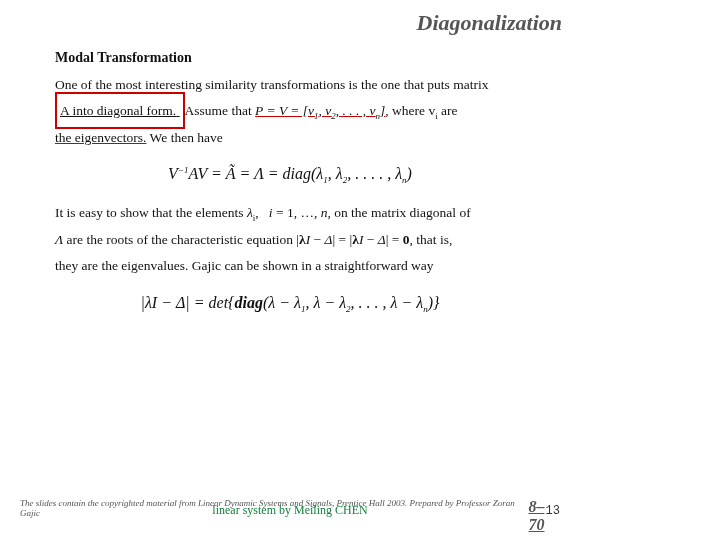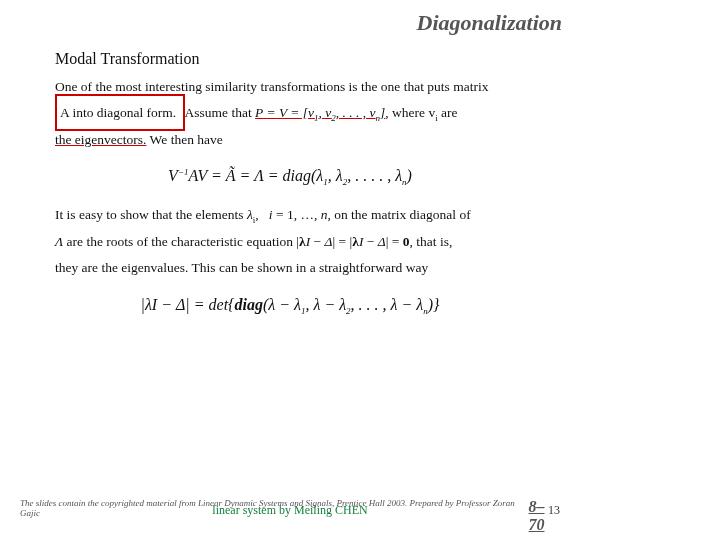--- a/index.html
+++ b/index.html
@@ -27,22 +27,22 @@
       top: 10px;
       right: 18px;
       font-size: 22px;
       font-style: italic;
       font-weight: bold;
       color: #555;
     }
 
     
     .section-heading {
-      font-size: 16px;
-      font-weight: normal;
+      font-size: 14px;
+      font-weight: bold;
       margin-bottom: 8px;
       margin-top: 36px;
     }
 
     
     .content {
       font-size: 13.5px;
       line-height: 1.55;
     }
 
@@ -50,20 +50,21 @@
     .para {
       margin-bottom: 4px;
       line-height: 1.6;
     }
 
     
     .highlight-box {
       display: inline;
       border: 2px solid #c00;
       padding: 9px 3px;
+      text-decoration: underline;
     }
 
     
     .underline-red {
       text-decoration: underline;
       text-decoration-color: #c00;
     }
 
     
     .math-display {
@@ -97,20 +98,21 @@
       color: #15803d;
       white-space: nowrap;
     }
 
     .footer-page-num {
       position: absolute;
       bottom: 22px;
       right: 20px;
       font-size: 12px;
       color: #333;
+      font-family: Liberation Mono, monospace;
     }
 
     .footer-copyright {
       position: absolute;
       bottom: 6px;
       left: 20px;
       right: 20px;
       font-size: 9px;
       color: #555;
       font-style: italic;
@@ -156,21 +158,21 @@
     </div>
 
     <div class="section2">
       <div class="para">
         <span>It is easy to show that the elements <i>λ</i><sub>i</sub>,&nbsp;&nbsp; <i>i</i> = 1, …, <i>n</i>, on the matrix diagonal of</span>
       </div>
       <div class="para">
         <span><i>Λ</i> are the roots of the characteristic equation |<b>λ</b><i>I</i> − <i>Δ</i>| = |<b>λ</b><i>I</i> − <i>Δ</i>| = <b>0</b>, that is,</span>
       </div>
       <div class="para">
-        <span>they are the eigenvalues. This can be shown in a straightforward way</span>
+        <span>they are the eigenvalues. Gajic can be shown in a straightforward way</span>
       </div>
     </div>
 
     <div class="math-display">
       <span>
         |<i>λI</i> − <i>Δ</i>| = det{<i><b>diag</b></i>(<i>λ</i> − <i>λ</i><sub>1</sub>, <i>λ</i> − <i>λ</i><sub>2</sub>, . . . , <i>λ</i> − <i>λ</i><sub>n</sub>)}
       </span>
     </div>
 
 

